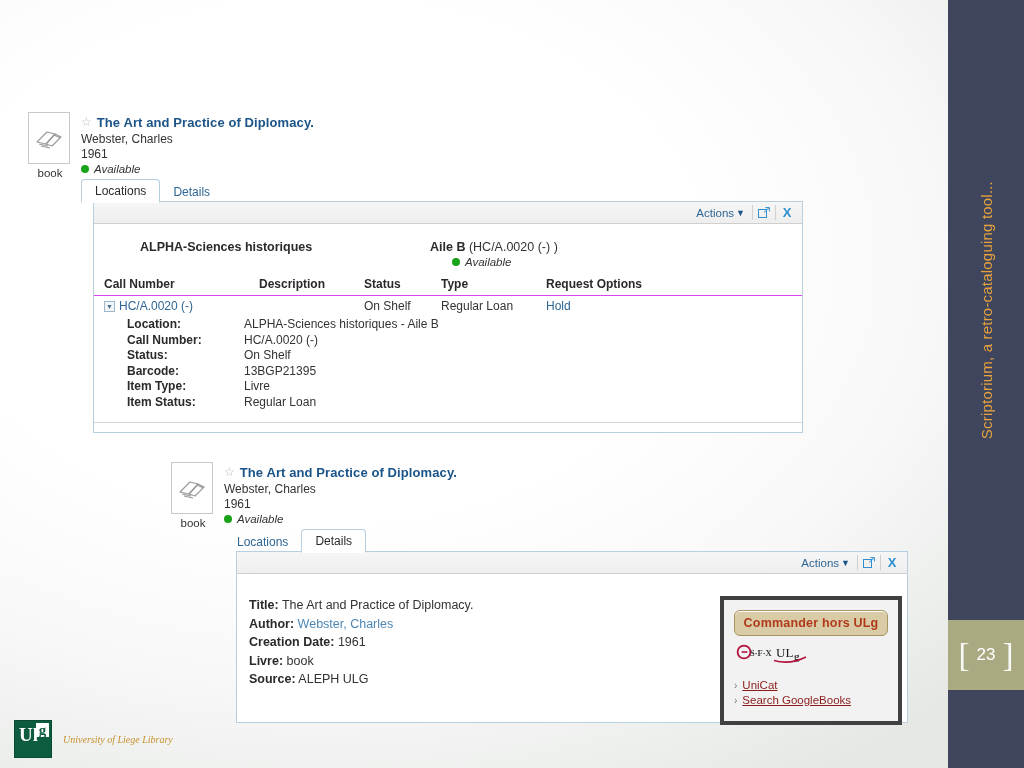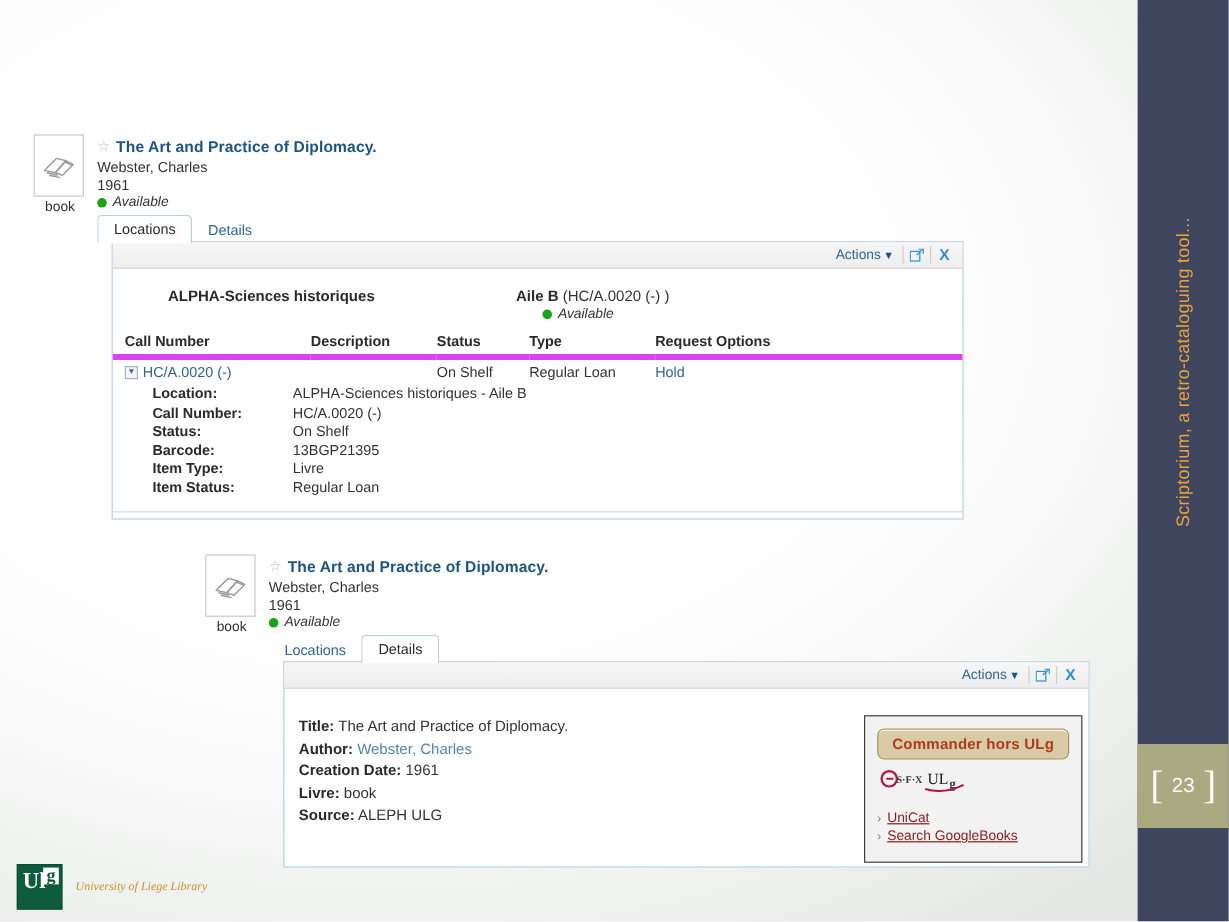--- a/index.html
+++ b/index.html
@@ -120,21 +120,21 @@
   .loc-aile span { color:#333; font-weight:normal; }
   .loc-aile-avail {
     font-size:11.5px; font-style:italic; color:#333; display:flex;
     align-items:center; gap:5px; margin-top:2px; margin-left:22px;
   }
   table.loc { width:100%; border-collapse:collapse; margin-top:9px; }
   table.loc th {
     text-align:left; font-size:12px; font-weight:bold; color:#2a2a2a;
     padding:0 0 4px 0;
   }
-  table.loc tr.colhead th { border-bottom:5px solid #d946ef; }
+  table.loc tr.colhead th { border-bottom:1px solid #d946ef; }
   table.loc td { font-size:12px; color:#333; padding:3px 0 3px 0; vertical-align:top; }
   .cell-link { color:#2f6694; }
   .caret {
     display:inline-block; width:11px; height:11px; border:1px solid #9fb8cc;
     background:#f2f6f9; color:#4a6f8c; font-size:7px; line-height:9px; text-align:center;
     margin-right:4px; vertical-align:middle;
   }
   .detail-rows { padding:1px 0 10px 0; }
   .detail-row { display:flex; font-size:12px; line-height:15.5px; }
   .detail-key { width:150px; font-weight:bold; color:#2a2a2a; padding-left:33px; }
@@ -142,21 +142,21 @@
   .loc-bottomline { border-top:1px solid #d7d7d7; margin-top:2px; }
 
   
   .det-wrap { display:flex; padding:22px 5px 18px 12px; }
   .det-left { flex:1; }
   .det-row { font-size:12.5px; line-height:18.5px; }
   .det-row .k { font-weight:bold; color:#2a2a2a; }
   .det-row .v { color:#333; }
   .det-row .v.link { color:#4e87b5; }
   .det-right {
-    width:182px; background:#f2f2f2; border:1px solid #404040;
+    width:182px; background:#f2f2f2; border:4px solid #404040;
     padding:10px 10px 12px 10px; margin-left:8px; align-self:flex-start;
   }
   .cmd-btn {
     display:block; width:100%; text-align:center; background:#d8cba6;
     border:1px solid #a8945f; border-radius:6px; color:#b03a1a;
     font-weight:bold; font-size:12.5px; padding:5px 4px; letter-spacing:.2px;
     box-shadow:0 1px 0 #ffffff inset;
   }
   .sfx { margin:7px 0 2px 2px; height:22px; display:flex; align-items:center; }
   .sfx svg { display:block; }

